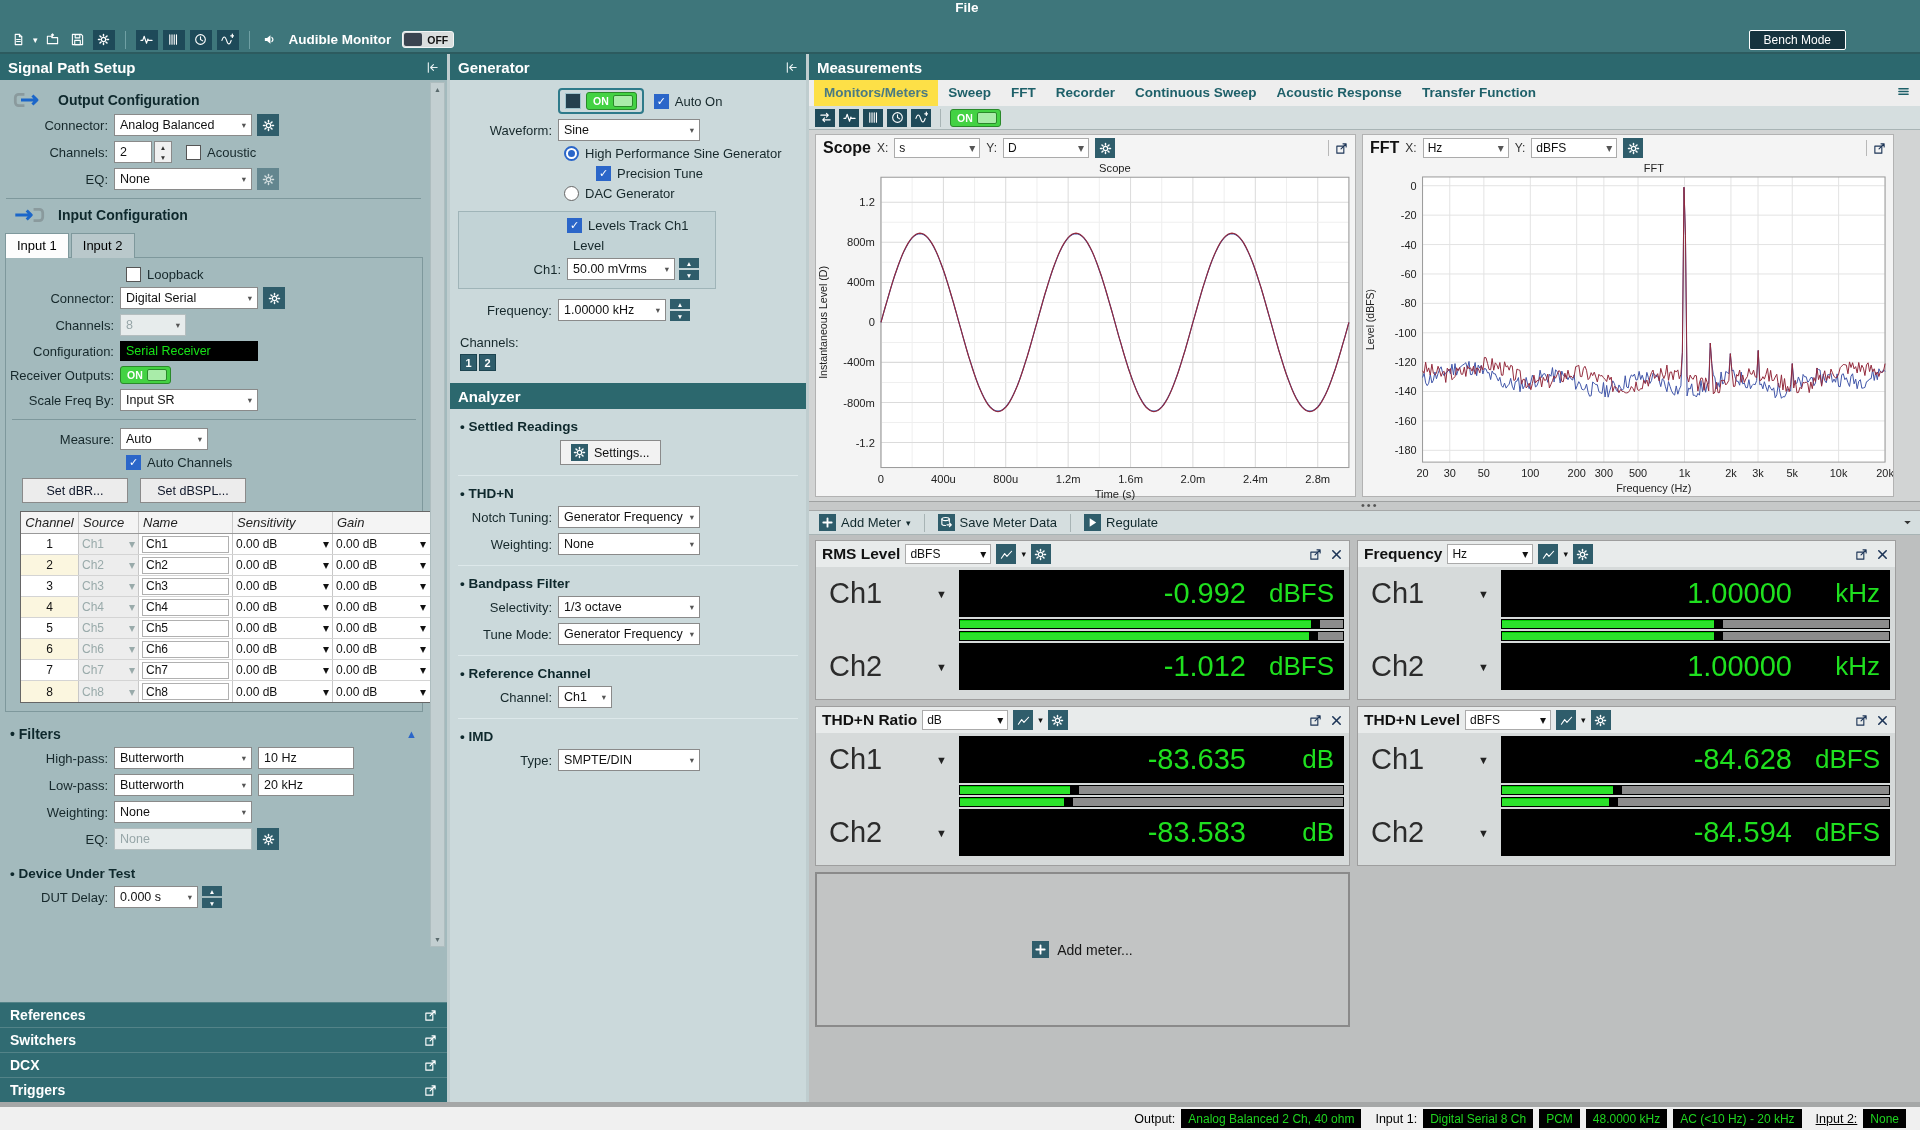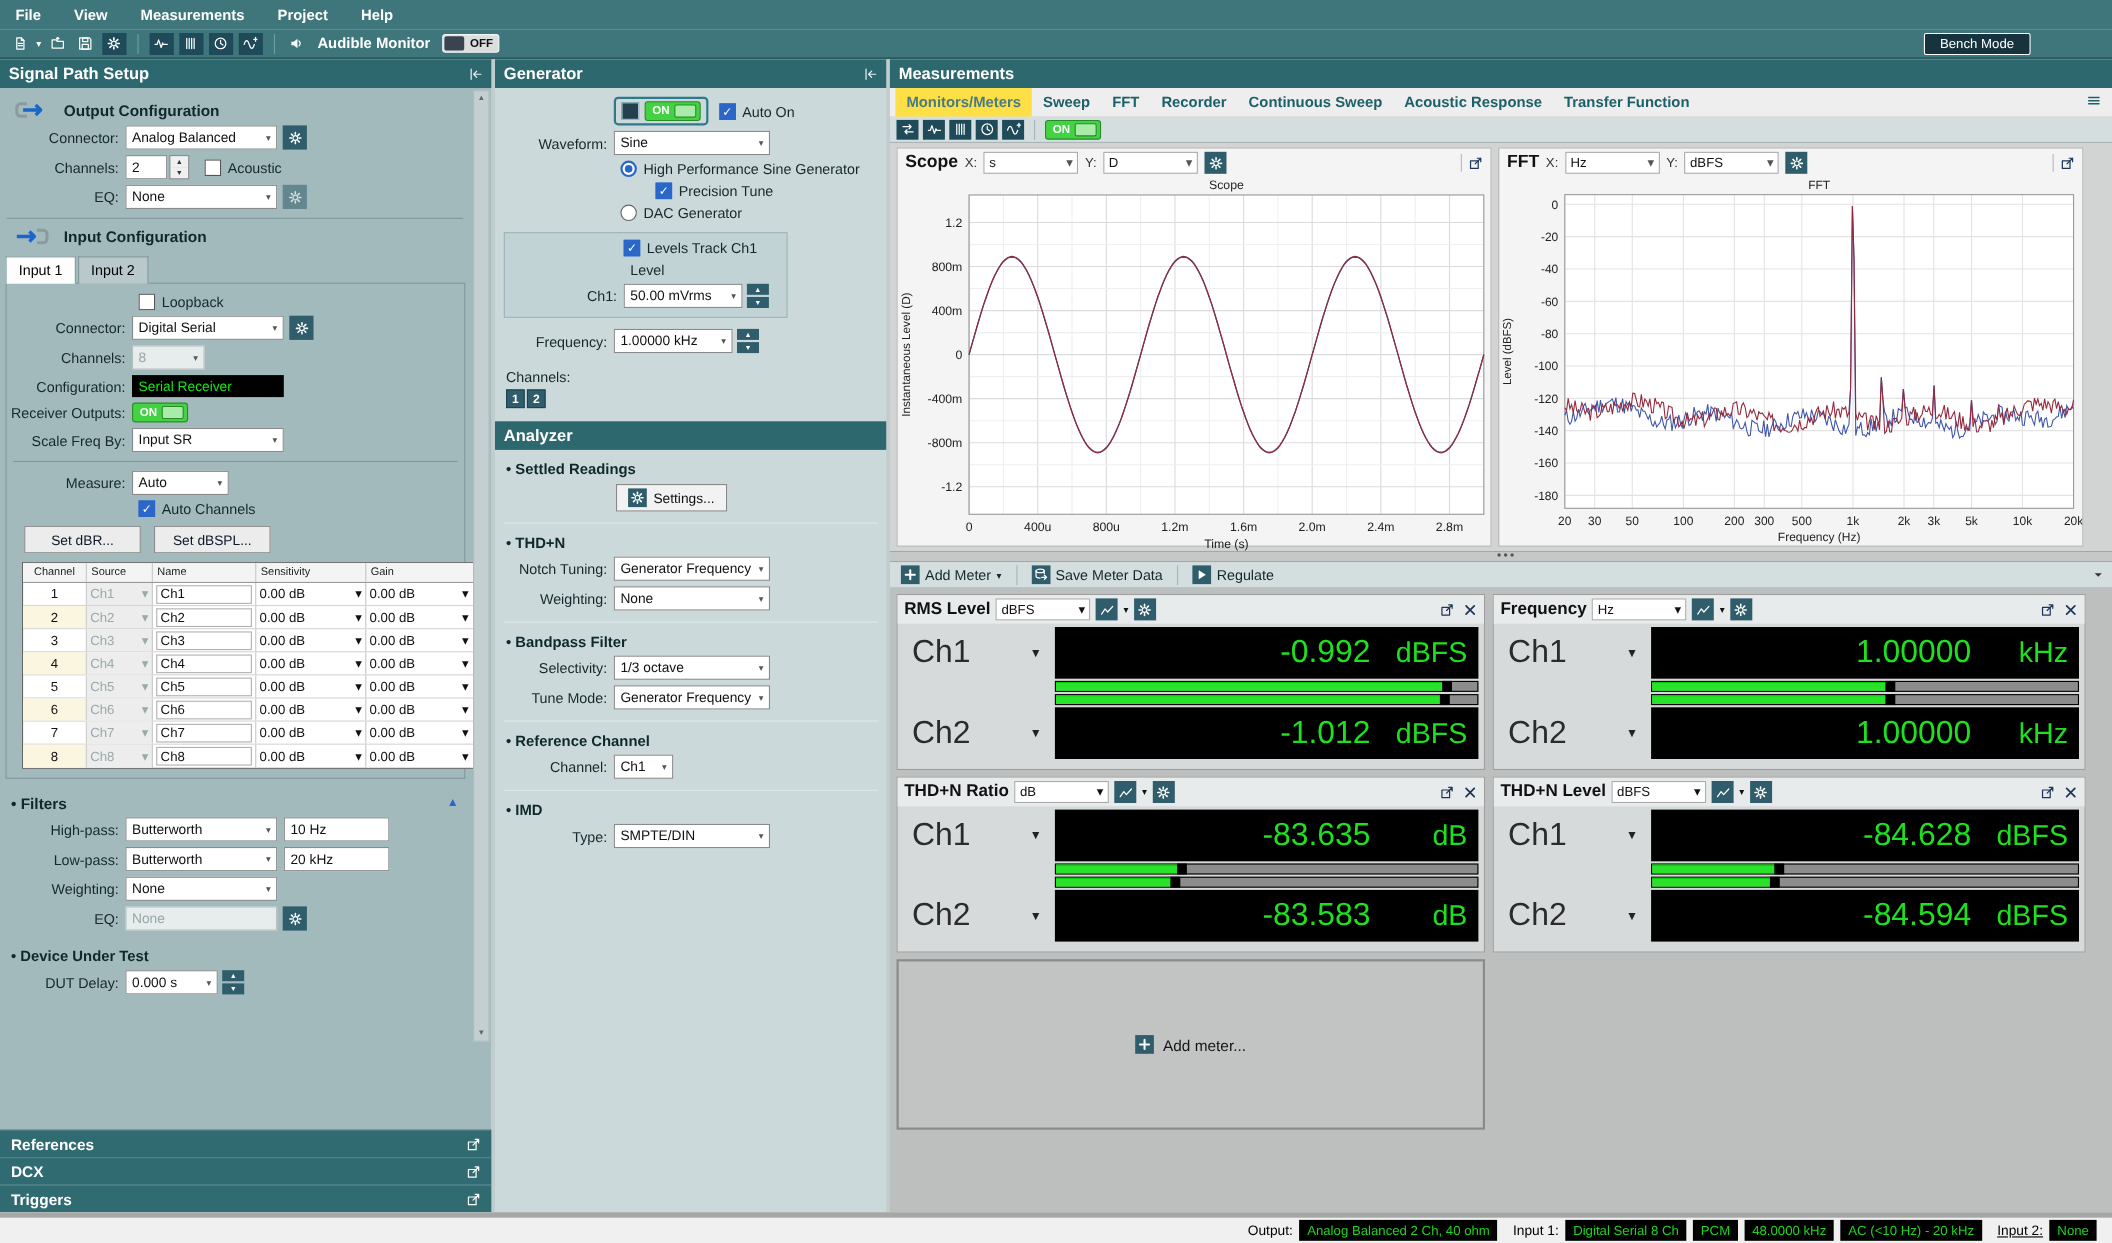--- a/index.html
+++ b/index.html
@@ -1,20 +1,20 @@
 <!DOCTYPE html>
 <html><head>
 <meta charset="utf-8">
 <style>
   * { margin:0; padding:0; box-sizing:border-box; font-family:"Liberation Sans", sans-serif; }
   html,body { width:1920px; height:1130px; }
   body { position:relative; background:#EFEFEF; overflow:hidden; font-size:13px; color:#111; }
 
   
-  .menubar { position:absolute; top:0; left:0; right:0; height:27px; background:#3E767B; display:flex; align-items:center; padding-left:14px; gap:30px; }
+  .menubar { position:absolute; top:0; left:0; right:0; height:27px; background:#3E767B; display:flex; align-items:center; padding-left:14px; gap:30px;flex-direction:column; }
   .menu-item { color:#fff; font-weight:bold; font-size:13.5px; cursor:default; }
   .toolbar { position:absolute; top:27px; left:0; right:0; height:27px; background:#3E767B; border-bottom:2px solid #2C5B5F; display:flex; align-items:center; padding-left:8px; gap:5px; color:#fff; }
   .tb-ic { width:20px; height:20px; display:flex; align-items:center; justify-content:center; color:#fff; }
   .tb-dark { width:22px; height:20px; background:#1E4A59; display:flex; align-items:center; justify-content:center; color:#fff; }
   .vsep { width:1px; height:18px; background:#6FA0A4; margin:0 5px; }
   .chev { font-size:9px; color:#fff; }
   .audible-label { color:#fff; font-weight:bold; font-size:13.5px; margin:0 6px 0 4px; }
   .off-toggle { width:52px; height:17px; background:#DADEDE; border:1px solid #F2F5F5; border-radius:3px; display:flex; align-items:center; gap:5px; padding:1px; }
   .off-knob { width:18px; height:13px; background:#3A4450; border-radius:2px; }
   .off-text { font-size:10.5px; font-weight:bold; color:#111; }
@@ -56,21 +56,21 @@
   .tabstrip { display:flex; margin:10px 0 0 5px; }
   .tab { padding:4px 11px 5px; font-size:13px; color:#000000; background:#B9C8CB; border:1px solid #7E989C; border-bottom:none; margin-right:2px; }
   .tab.active { background:#FDFDFD; position:relative; z-index:2; }
   .tabbox { border:1px solid #7E989C; margin:0 4px 0 5px; padding:4px 0 8px; margin-top:-1px; background:#A3BABD; }
   .cfgval { width:138px; height:20px; background:#000; color:#17E317; font-size:12.5px; display:flex; align-items:center; padding:0 6px; }
   .btnrow { display:flex; gap:12px; margin:8px 0 4px 16px; }
   .pushbtn { min-width:106px; height:25px; background:#ECECEC; border:1px solid #8a8a8a; display:flex; align-items:center; justify-content:center; font-size:12.5px; color:#0f172a; padding:0 10px; }
   .chtable { margin:8px 0 0 14px; width:414px; border:1px solid #666; background:#fff; font-size:12px; }
   .trow, .thead { display:grid; grid-template-columns:58px 60px 94px 100px 96px; }
   .thead { background:#F4F4F4; border-bottom:1px solid #999; }
-  .thead .td { font-size:10px; color:#222; padding:3px 4px; border-right:1px solid #C8C8C8; }
+  .thead .td { font-size:13px; color:#222; padding:3px 4px; border-right:1px solid #C8C8C8;font-style:italic; }
   .trow { border-bottom:1px solid #D4D4D4; height:21px; }
   .trow:last-child { border-bottom:none; }
   .td { display:flex; align-items:center; border-right:1px solid #C8C8C8; padding:0 3px; overflow:hidden; }
   .td:last-child { border-right:none; }
   .td.chnum { justify-content:center; }
   .td.chnum.even { background:#FBF6DF; }
   .td.src { background:#EDEDED; color:#9aa; justify-content:space-between; }
   .td .mini-inp { flex:1; height:17px; border:1px solid #B0B0B0; background:#fff; display:flex; align-items:center; padding:0 3px; }
   .td.ccombo { justify-content:space-between; }
   .filters-head { display:flex; align-items:center; justify-content:space-between; margin:14px 10px 2px 10px; }
@@ -568,20 +568,29 @@
       <div class="acc-row">
         <span>References</span>
         <i>
           <svg viewBox="0 0 14 14" width="13" height="13" fill="none" stroke="currentColor" stroke-width="1.2" stroke-linecap="round" stroke-linejoin="round">
             <rect x="2" y="4.5" width="7.5" height="7.5"></rect>
             <path d="M6.5 7.5 12 2M8.6 2H12v3.4"></path>
           </svg>
         </i>
       </div>
       <div class="acc-row">
+        <span>Switchers</span>
+        <i>
+          <svg viewBox="0 0 14 14" width="13" height="13" fill="none" stroke="currentColor" stroke-width="1.2" stroke-linecap="round" stroke-linejoin="round">
+            <rect x="2" y="4.5" width="7.5" height="7.5"></rect>
+            <path d="M6.5 7.5 12 2M8.6 2H12v3.4"></path>
+          </svg>
+        </i>
+      </div>
+      <div class="acc-row">
         <span>DCX</span>
         <i>
           <svg viewBox="0 0 14 14" width="13" height="13" fill="none" stroke="currentColor" stroke-width="1.2" stroke-linecap="round" stroke-linejoin="round">
             <rect x="2" y="4.5" width="7.5" height="7.5"></rect>
             <path d="M6.5 7.5 12 2M8.6 2H12v3.4"></path>
           </svg>
         </i>
       </div>
       <div class="acc-row">
         <span>Triggers</span>

